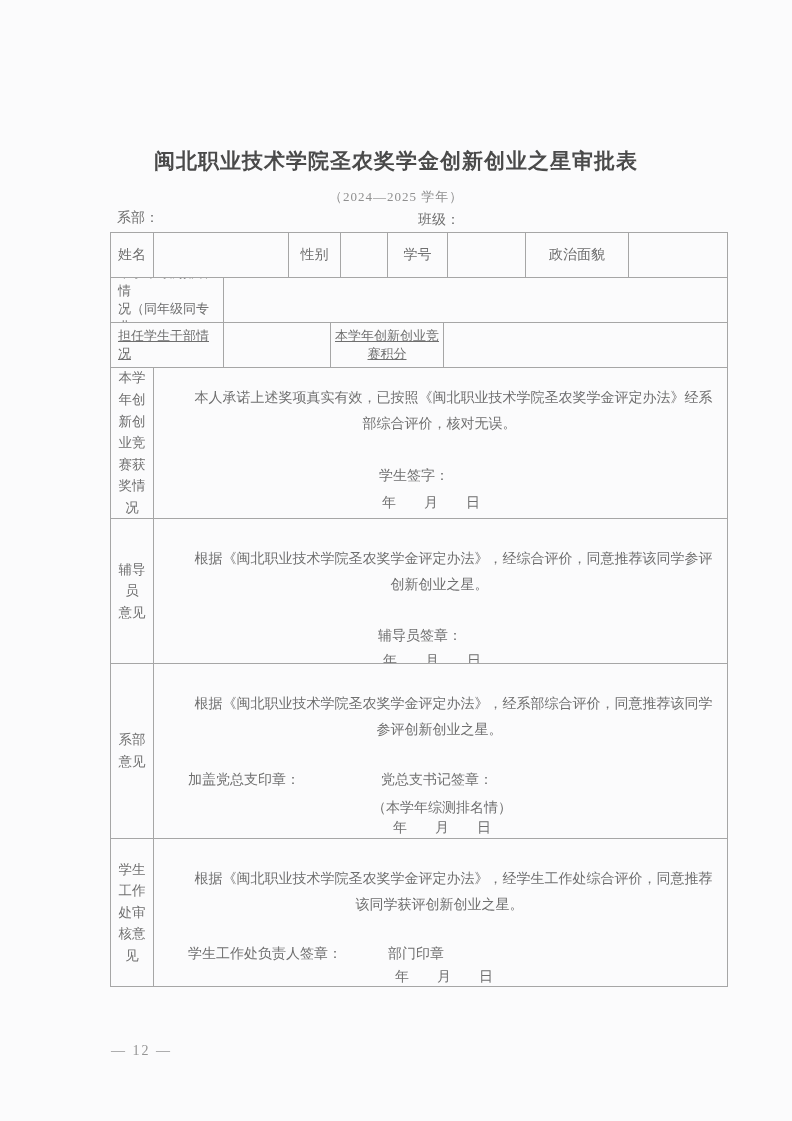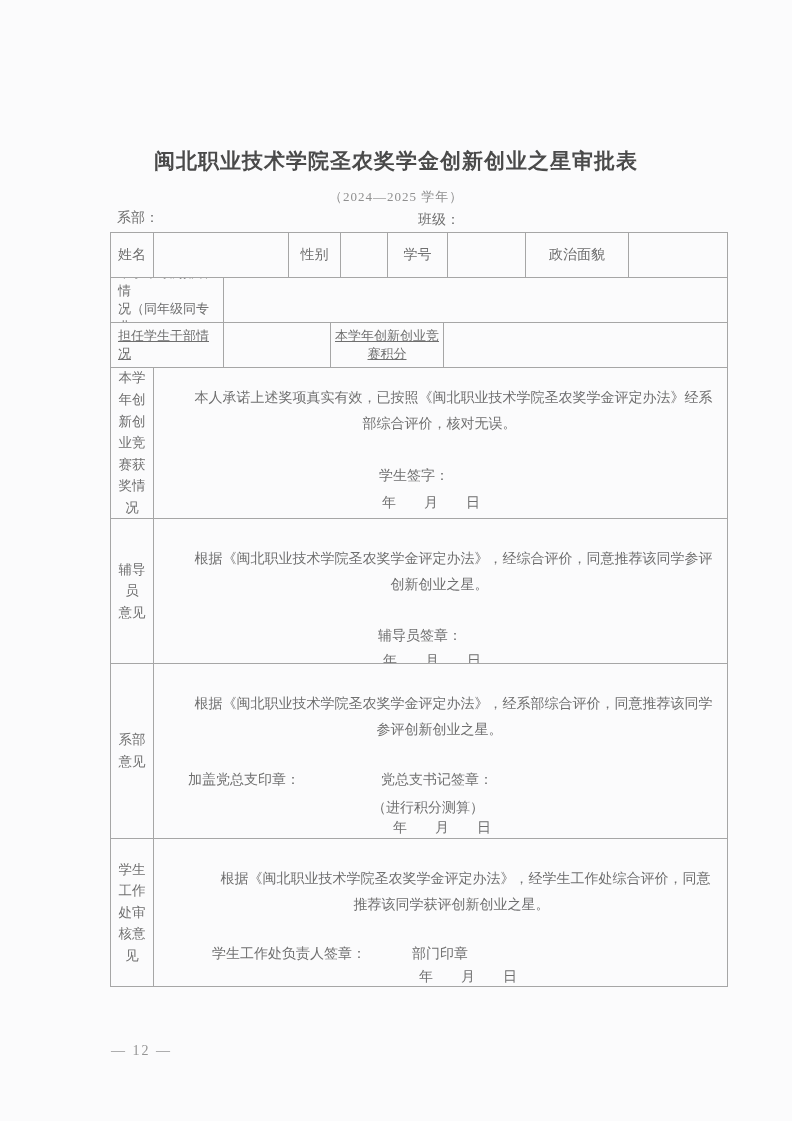--- a/index.html
+++ b/index.html
@@ -37,21 +37,21 @@
   }
   .dept-label{position:absolute;top:209px;left:117px;font-size:14px;}
   .class-label{position:absolute;top:211px;left:418px;font-size:14px;}
 
   .form-table{
     position:absolute;left:110px;top:232px;width:618px;
     border:1px solid var(--line);
     font-size:14px;
   }
   .row{display:flex;border-bottom:1px solid var(--line);}
-  .row:last-child{border-bottom:none;gap:24px;}
+  .row:last-child{border-bottom:none;}
   .cell{
     border-right:1px solid var(--line);
     display:flex;align-items:center;justify-content:center;
     text-align:center;
     overflow:hidden;
   }
   .cell:last-child{border-right:none;}
   .cell.left{justify-content:flex-start;text-align:left;padding-left:7px;padding-right:5px;}
   .pre{white-space:pre-line;}
   .r1{height:45px;}
@@ -168,21 +168,21 @@
       </div>
     </div>
 
     <div class="row r6">
       <div class="cell vlabel">系部
 意见</div>
       <div class="cell content">
         <p class="statement">根据《闽北职业技术学院圣农奖学金评定办法》，经系部综合评价，同意推荐该同学参评创新创业之星。</p>
         <span class="sig">加盖党总支印章：</span>
         <span class="sig2">党总支书记签章：</span>
-        <span class="seal-note">（进行积分测算）</span>
+        <span class="seal-note">（本学年综测排名情）</span>
         <span class="date">年　　月　　日</span>
       </div>
     </div>
 
     <div class="row r7">
       <div class="cell vlabel">学生
 工作
 处审
 核意
 见</div>

